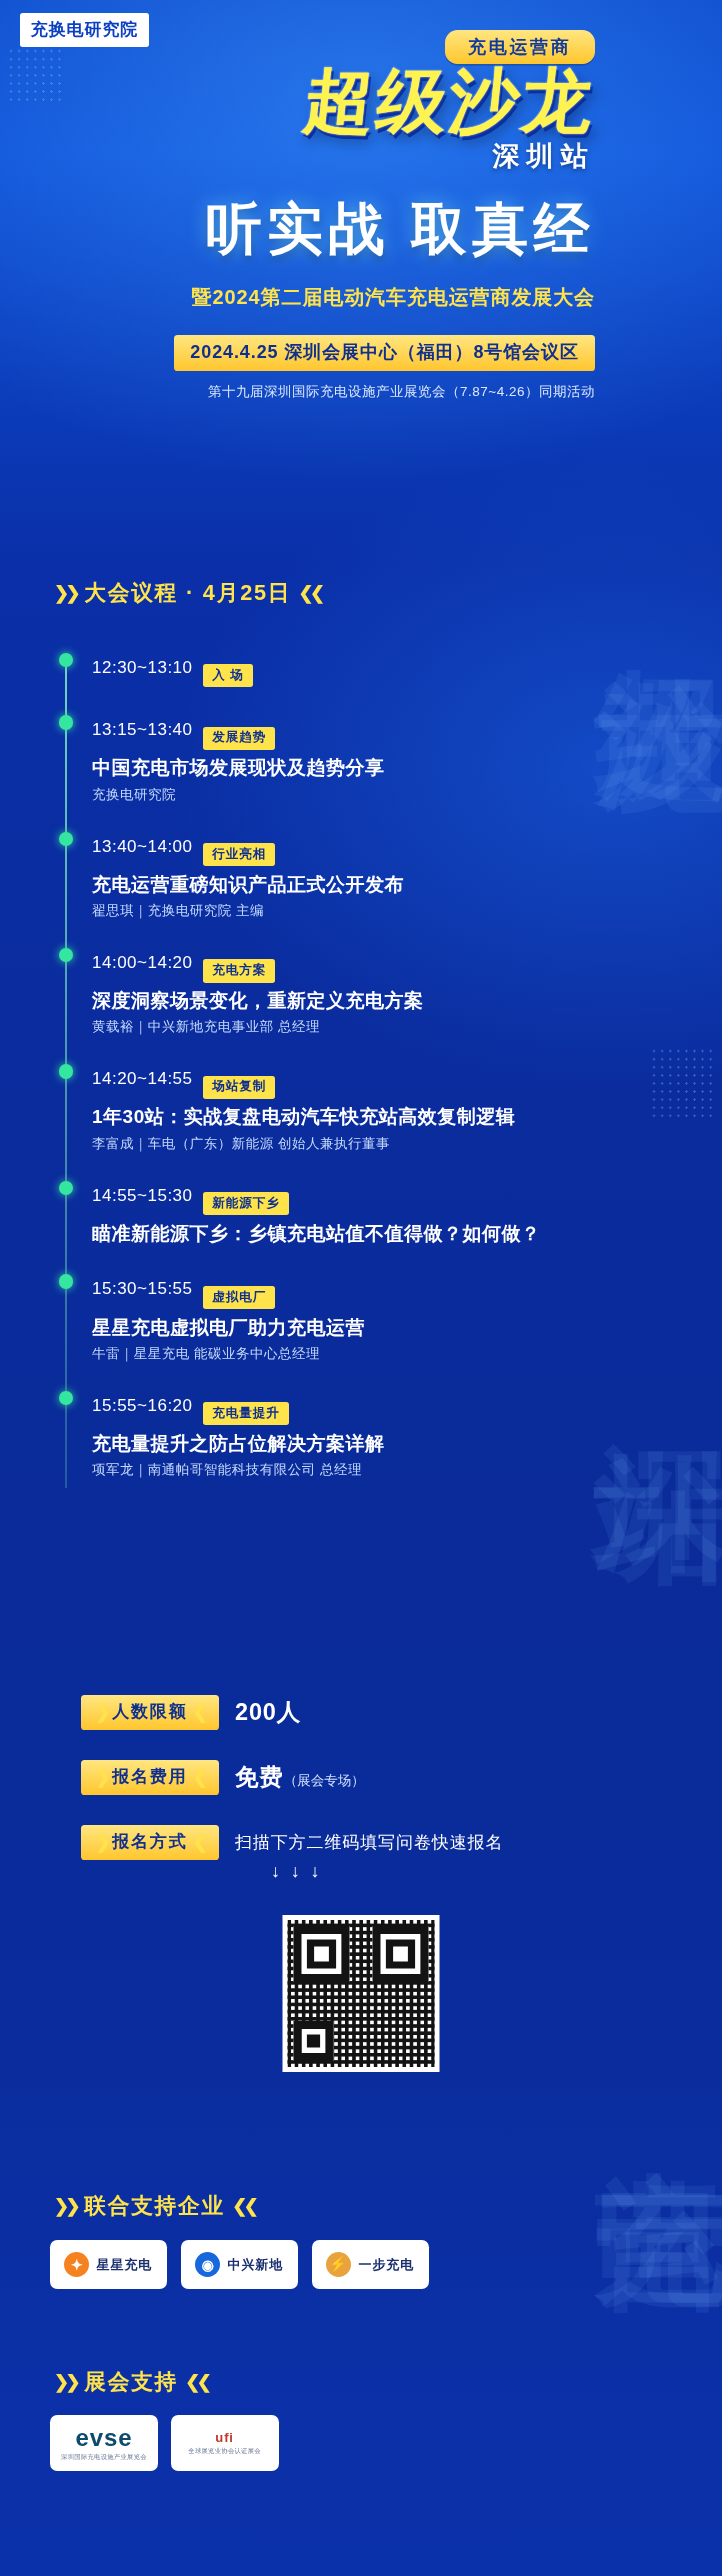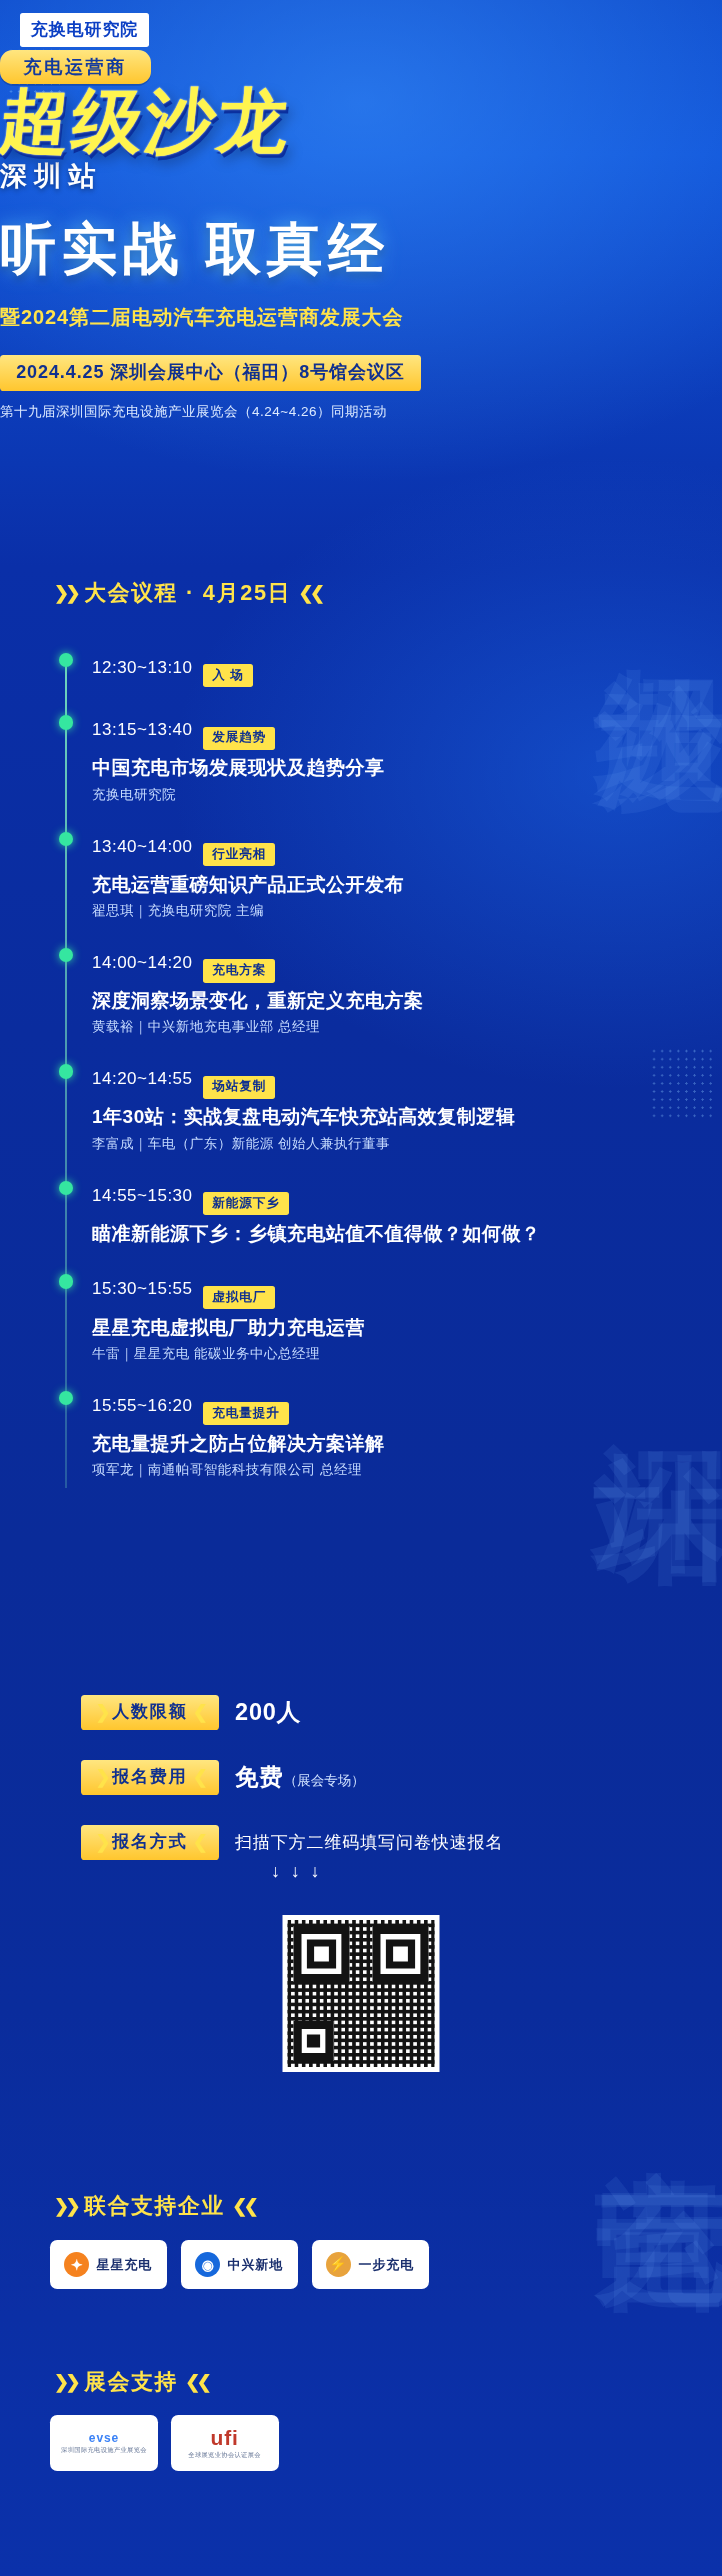--- a/index.html
+++ b/index.html
@@ -65,23 +65,23 @@
     font-size: 17px;
     font-weight: bold;
     letter-spacing: 0.9px;
     padding: 5.4px 10.8px 6.3px 10.8px;
     border-radius: 2.7px;
   }
 
   
   .titleblock {
     position: absolute;
-    left: 0; top: 50px;
+    left: 0; top: 30px;
     width: 595px;
-    text-align: left;
+    text-align: right;
   }
   .ribbon {
     display: inline-block;
     background: linear-gradient(180deg,#ffe680,#ffc62e);
     color: #123a9e;
     font-size: 18px;
     font-weight: bold;
     letter-spacing: 2.7px;
     padding: 4.5px 23.5px 5.4px 23.5px;
     border-radius: 12.6px;
@@ -334,24 +334,24 @@
   }
   .expo-card {
     background: #ffffff;
     border-radius: 7.2px;
     width: 108px; height: 56px;
     display: flex; flex-direction: column;
     align-items: center; justify-content: center;
     gap: 1.8px;
   }
   .expo-main {
-    font-size: 12px; font-weight: bold; color: #3b82f6; letter-spacing: 0.9px;
+    font-size: 24px; font-weight: bold; color: #0c4a6e; letter-spacing: 0.9px;
   }
   .expo-sub { font-size: 6.3px; color: #6a7a99; letter-spacing: 0.3px; }
-  .ufi-main { font-size: 21px; font-weight: bold; color: #c0392b; letter-spacing: 0.9px;}
+  .ufi-main { font-size: 13px; font-weight: bold; color: #c0392b; letter-spacing: 0.9px;}
 </style>
 </head>
 <body>
 
 <div class="poster">
 
   <div class="grid-dots"></div>
   <div class="grid-dots right"></div>
 
   <div class="ghost-char ghost-1">超级沙龙</div>
@@ -360,21 +360,21 @@
 
   <div class="logo">充换电研究院</div>
 
   <div class="titleblock">
     <div class="ribbon">充电运营商</div>
     <div class="bigtitle">超级沙龙</div>
     <div><span class="sub-station">深圳站</span></div>
     <div class="slogan">听实战  取真经</div>
     <div class="conf-name">暨2024第二届电动汽车充电运营商发展大会</div>
     <div><span class="venue">2024.4.25 深圳会展中心（福田）8号馆会议区</span></div>
-    <div class="expo-note">第十九届深圳国际充电设施产业展览会（4.24~4.26）同期活动</div>
+    <div class="expo-note">第十九届深圳国际充电设施产业展览会（7.87~4.26）同期活动</div>
   </div>
 
   <div class="sec-head" style="left:54px; top:578px;">
     <span class="chev">❯❯</span>
     <span class="txt">大会议程 · 4月25日</span>
     <span class="chev">❮❮</span>
   </div>
 
   <div class="agenda">
     <div class="timeline"></div>

